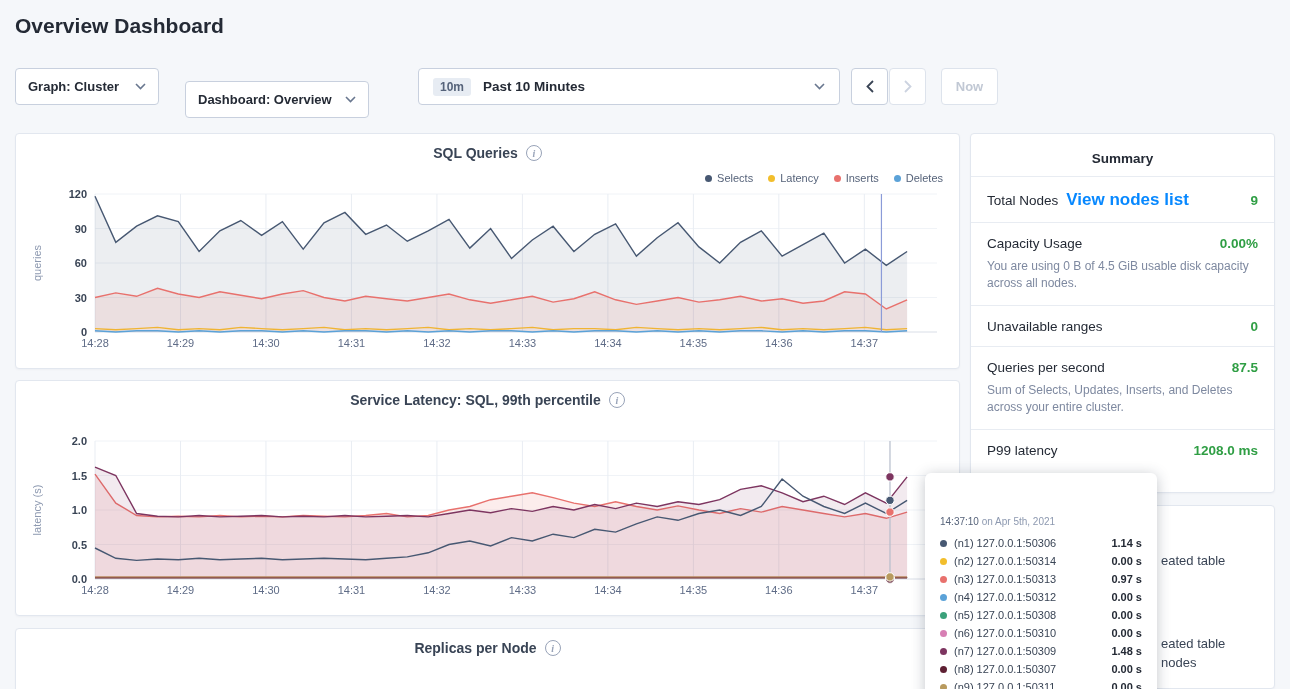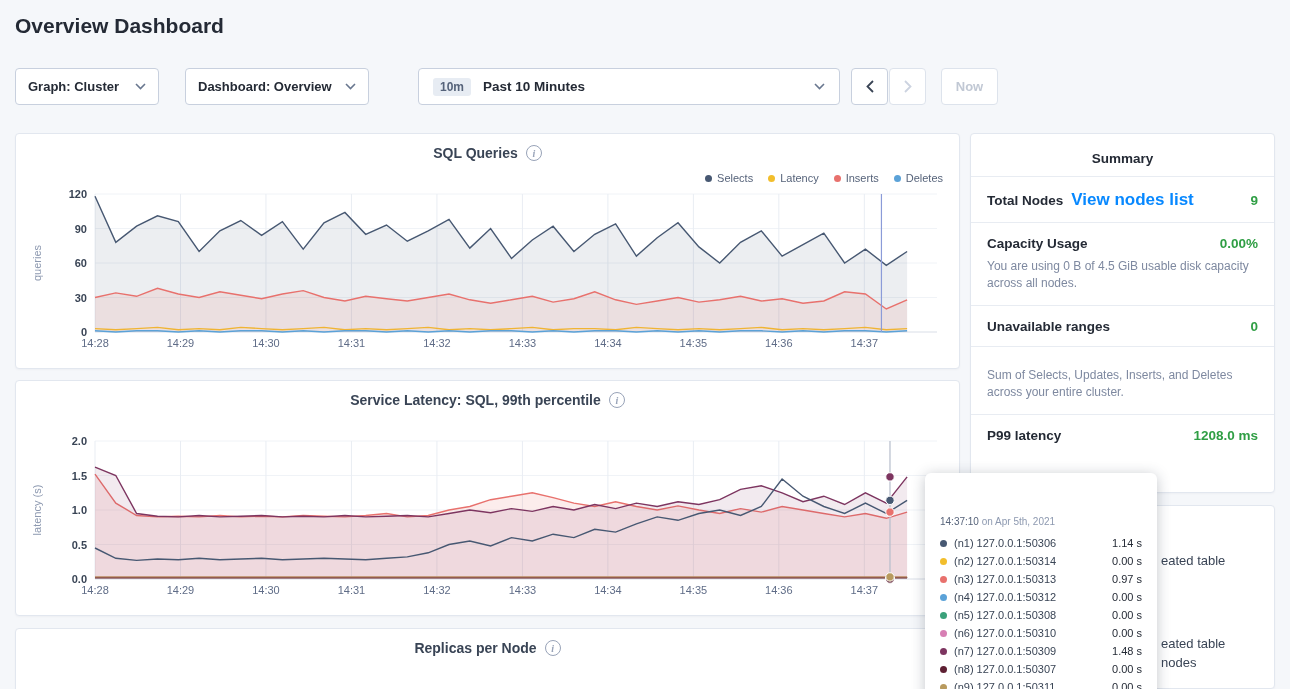--- a/index.html
+++ b/index.html
@@ -10,21 +10,21 @@
     font-family: "Liberation Sans", sans-serif;
     color: #242a35;
     overflow: hidden;
   }
   .page-title { position:absolute; left:15px; top:14px; font-size:21px; font-weight:600; color:#242a35; }
 
   
   .ctl { position:absolute; top:68px; height:37px; background:#fff; border:1px solid #c8d0de; border-radius:4px;
          display:flex; align-items:center; font-size:13px; font-weight:700; color:#242a35; cursor:pointer;text-align:right; }
   #graph-dd   { left:15px;  width:144px; padding:0 12px; justify-content:space-between; }
-  #dashboard-dd{ left:185px; width:184px; padding:0 12px; justify-content:space-between; }
+  #dashboard-dd{ left:185px; width:184px; padding:0 12px; justify-content:space-between;margin-top:13px; }
   #timepicker { left:418px; width:422px; padding:0 14px; }
   .tp-badge { background:#e7ecf3; color:#56637a; font-size:12px; font-weight:700; border-radius:3px; padding:2px 7px; margin-right:12px; }
   .tp-label { font-size:13.5px; font-weight:700; }
   #timepicker .chev { margin-left:auto; }
   .navbtn { justify-content:center; }
   #prev-btn { left:851px; width:37px; }
   #next-btn { left:889px; width:37px; border-color:#dde3ec; cursor:default; }
   #now-btn  { left:941px; width:57px; justify-content:center; color:#c1c8d4; border-color:#dde3ec; cursor:default; }
 
   
@@ -42,34 +42,34 @@
   .legend { position:absolute; top:38px; right:16px; display:flex; gap:15px; align-items:flex-start; }
   .legend-item { display:flex; align-items:center; gap:5px; font-size:11px; color:#56637a; cursor:pointer; }
   .legend-dot { width:7px; height:7px; border-radius:50%; display:inline-block; }
   .chart-svg { position:absolute; left:11px; top:52px; }
   svg text { font-family:"Liberation Sans", sans-serif; }
 
   
   .summary-title { text-align:center; font-size:13.5px; font-weight:700; padding:17px 0 10px; color:#242a35; }
   .srow { padding:13px 16px 12px; border-top:1px solid #e8ecf2; }
   .srow-line { display:flex; align-items:baseline; gap:8px; }
-  .slabel { font-size:13.5px; font-weight:700; color:#242a35; }
+  .slabel { font-size:13.5px; font-weight:400; color:#242a35; }
   .slink  { font-size:17px; font-weight:700; color:#0788ff; text-decoration:none; cursor:pointer; }
   .sval   { margin-left:auto; font-size:13.5px; font-weight:700; color:#2f9e44; }
   .ssub   { margin-top:7px; font-size:12px; line-height:1.45; color:#7e89a0; }
 
   
   #chart-tooltip { position:absolute; left:925px; top:473px; width:232px; background:#fff; border-radius:6px;
                    box-shadow:0 2px 14px rgba(40,50,70,.28); padding:11px 15px 12px; z-index:20; }
   .tt-head { font-size:10px; color:#56637a; margin-bottom:7px;margin-top:32px; }
   .tt-head .tt-date { color:#8d99b0; }
   .tt-row { display:flex; align-items:center; gap:7px; height:18px; font-size:11px; color:#394455; }
   .tt-dot { width:7px; height:7px; border-radius:50%; flex:0 0 auto; }
   .tt-label { flex:1; white-space:nowrap; }
-  .tt-val { font-weight:400; color:#242a35; text-align:right; min-width:42px; }
+  .tt-val { font-weight:700; color:#242a35; text-align:right; min-width:42px; }
 
   
   .evt-frag { position:absolute; font-size:13px; color:#394455; white-space:nowrap; }
   #evt-frag-0 { left:190px; top:47px; }
   #evt-frag-1 { left:190px; top:130px; }
   #evt-frag-2 { left:190px; top:149px; }
 </style>
 </head>
 <body>
 
@@ -262,20 +262,24 @@
   </div>
 
   <div class="srow">
     <div class="srow-line">
       <span class="slabel">Unavailable ranges</span>
       <span class="sval">0</span>
     </div>
   </div>
 
   <div class="srow">
+    <div class="srow-line">
+      <span class="slabel">Queries per second</span>
+      <span class="sval">87.5</span>
+    </div>
     <div class="ssub">Sum of Selects, Updates, Inserts, and Deletes across your entire cluster.</div>
   </div>
 
   <div class="srow">
     <div class="srow-line">
       <span class="slabel">P99 latency</span>
       <span class="sval">1208.0 ms</span>
     </div>
   </div>
 </div>

